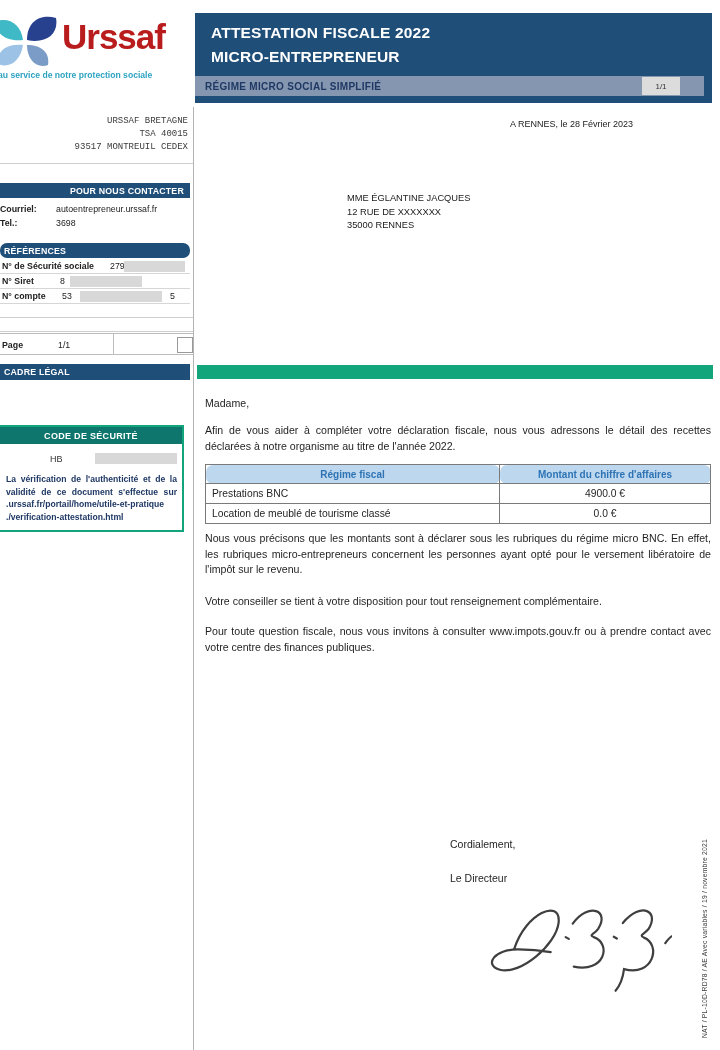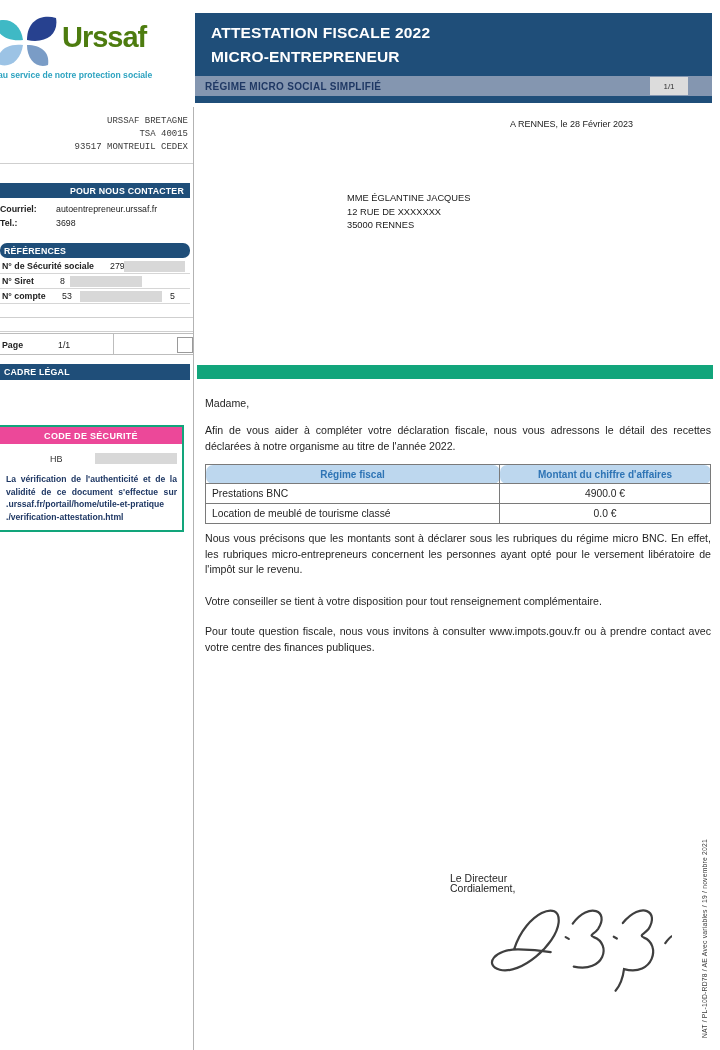--- a/index.html
+++ b/index.html
@@ -7,28 +7,28 @@
   body { width:720px; height:1050px; font-family:"Liberation Sans", sans-serif; }
   .page { position:relative; width:720px; height:1050px; background:#fff; overflow:hidden; }
 
   
   .divider-v { position:absolute; left:193px; top:107px; width:1px; height:943px; background:#b3b3b3; }
   .hline { position:absolute; height:1px; background:#cfcfcf; }
 
   
   .logo { position:absolute; left:-8px; top:14px; width:200px; }
   .logo-row { display:flex; align-items:flex-start; }
-  .brand { font-size:29px; font-weight:600; color:#4d7c0f; line-height:46px; letter-spacing:-1px; margin-left:4px; }
+  .brand { font-size:35px; font-weight:600; color:#b91c1c; line-height:46px; letter-spacing:-1px; margin-left:4px; }
   .tagline { position:absolute; left:6px; top:56px; white-space:nowrap; font-size:8.6px; font-weight:600; color:#2DA3C0; }
 
   
   .title-block { position:absolute; left:195px; top:13px; width:517px; background:#1F4E79; }
   .title-main { padding:8px 0 7px 16px; }
   .title-line { font-size:15.5px; font-weight:bold; color:#fff; line-height:24px; letter-spacing:.2px; }
-  .title-band { position:relative; height:20px; background:#8496B0; display:flex; align-items:center; }
+  .title-band { position:relative; height:20px; background:#8496B0; margin-right:8px; display:flex; align-items:center; }
   .band-label { padding-left:10px; font-size:10px; font-weight:bold; color:#1F3864; letter-spacing:.3px; }
   .band-badge { position:absolute; right:24px; top:1px; bottom:1px; width:38px; background:#DCDCDC; color:#333;
                 font-size:8px; display:flex; align-items:center; justify-content:center; }
   .title-bottom { height:7px; }
 
   
   .sender { position:absolute; left:0; top:115px; width:188px; text-align:right;
             font-family:"Liberation Mono", monospace; font-size:9px; line-height:13px; color:#3a3a3a; }
   .bar { position:absolute; left:0; width:190px; height:15px; background:#1F4E79; color:#fff;
          font-size:8.8px; font-weight:bold; display:flex; align-items:center; letter-spacing:.2px; }
@@ -43,39 +43,39 @@
   .r-val { position:absolute; }
   .redact { position:absolute; top:2px; height:11px; background:#D8D8D8; }
   .page-row { position:absolute; left:0; top:333px; width:193px; height:22px; border-top:1px solid #bdbdbd;
               border-bottom:1px solid #bdbdbd; font-size:8.8px; color:#222; line-height:22px; }
   .page-vline { position:absolute; left:113px; top:0; width:1px; height:100%; background:#bdbdbd; }
   .page-box { position:absolute; left:177px; top:3px; width:16px; height:16px; border:1px solid #9a9a9a; background:#fff; }
   .green-bar { position:absolute; left:197px; top:365px; width:516px; height:14px; background:#12A57B; }
 
   
   .code-box { position:absolute; left:-2px; top:425px; width:186px; border:2px solid #12A57B; background:#fff; }
-  .code-head { height:17px; background:#ec4899; color:#fff; font-size:9px; font-weight:bold;
+  .code-head { height:17px; background:#0f766e; color:#fff; font-size:9px; font-weight:bold;
                display:flex; align-items:center; justify-content:center; letter-spacing:.3px; }
   .code-body { padding:7px 5px 7px 6px; }
   .code-row { display:flex; align-items:center; margin:2px 0 9px 44px; font-size:9px; color:#333;gap:30px; }
   .code-redact { display:inline-block; width:84px; height:11px; background:#D8D8D8; margin-left:2px; }
   .code-text { font-size:8.6px; font-weight:bold; color:#1F3864; line-height:12.5px; }
   .just { text-align:justify; text-align-last:justify; }
 
   
   .date { position:absolute; left:400px; top:119px; width:233px; text-align:right; font-size:9px; color:#222; }
   .recipient { position:absolute; left:347px; top:192px; font-size:9.3px; line-height:13.5px; color:#1a1a1a; }
   .para { position:absolute; left:205px; width:506px; font-size:10.6px; line-height:15.5px; color:#1f1f1f;
           text-align:justify; text-align-last:left; }
   .salutation { top:396px; text-align:left; }
   .p1 { top:423px; }
   .p2 { top:531px; }
   .p3 { top:594px; }
   .p4 { top:624px; }
-  .closing { position:absolute; left:450px; top:838px; font-size:10.5px; color:#1f1f1f;margin-top:44px; }
+  .closing { position:absolute; left:450px; top:838px; font-size:10.5px; color:#1f1f1f; }
   .signer  { position:absolute; left:450px; top:872px; font-size:10.5px; color:#1f1f1f; }
 
   
   .fiscal-table { position:absolute; left:205px; top:464px; width:506px; border-collapse:collapse; }
   .fiscal-table th, .fiscal-table td { border:1px solid #7a7a7a; }
   .fiscal-table th { background:#BDD7EE; color:#2E74B5; font-size:10px; font-weight:bold; height:19px; text-align:center;border-radius:7px; }
   .fiscal-table td { font-size:10.3px; color:#1f1f1f; height:20px; padding:1px 6px; }
   .col-regime { width:294px; text-align:left; }
   .col-montant { text-align:center; }
 

